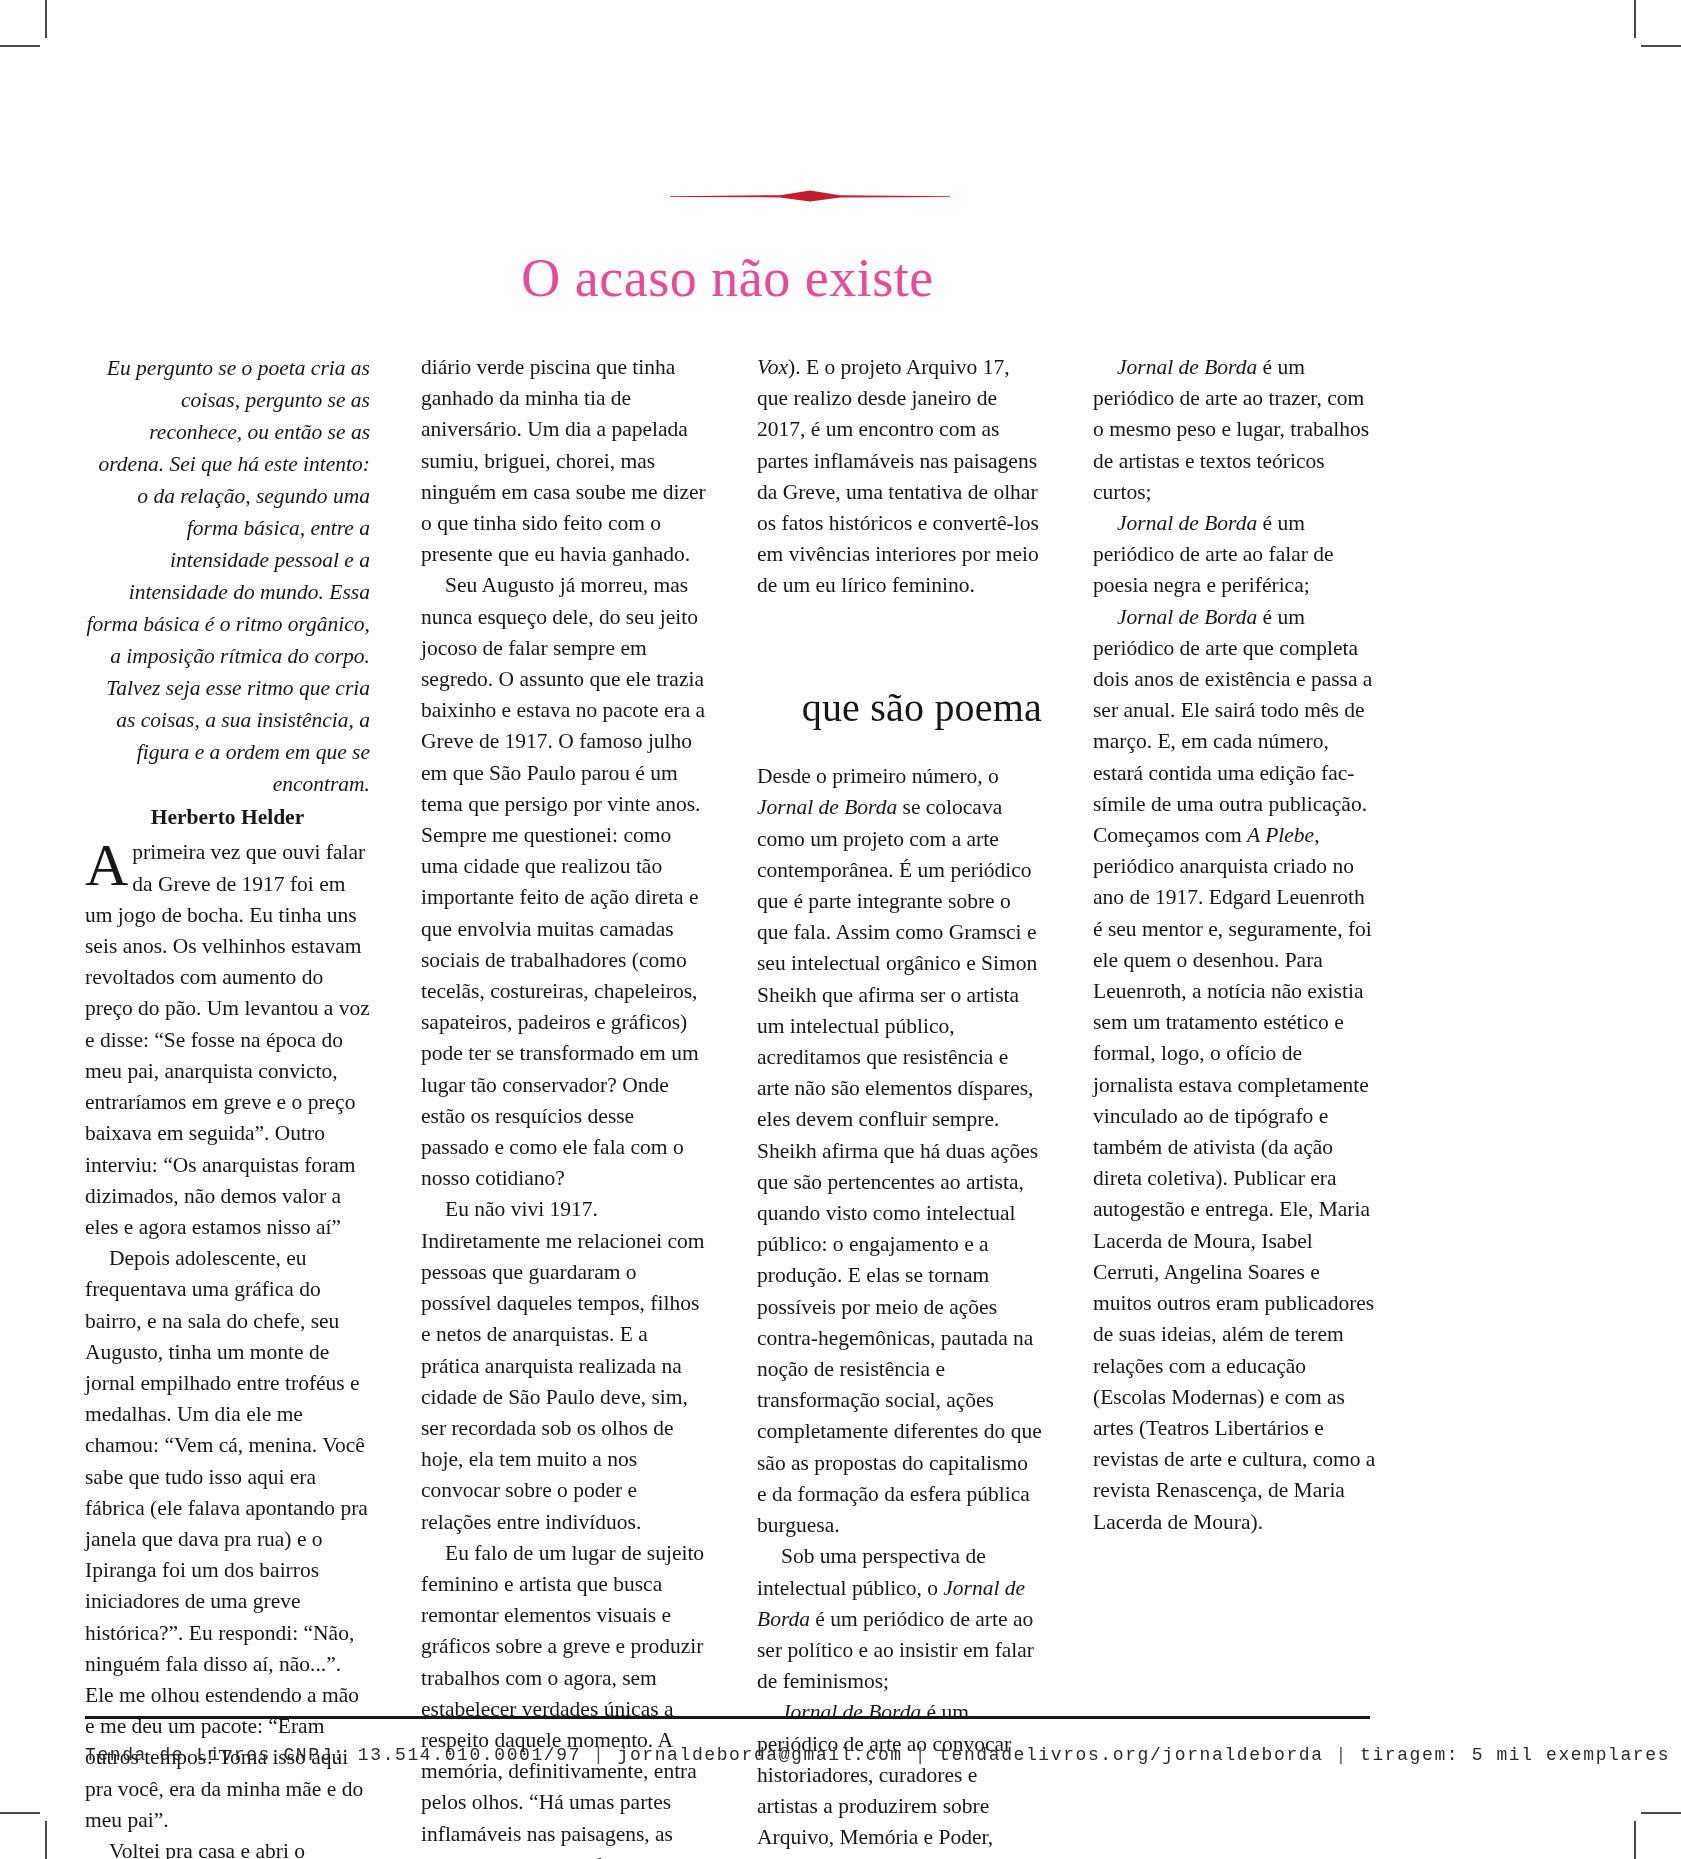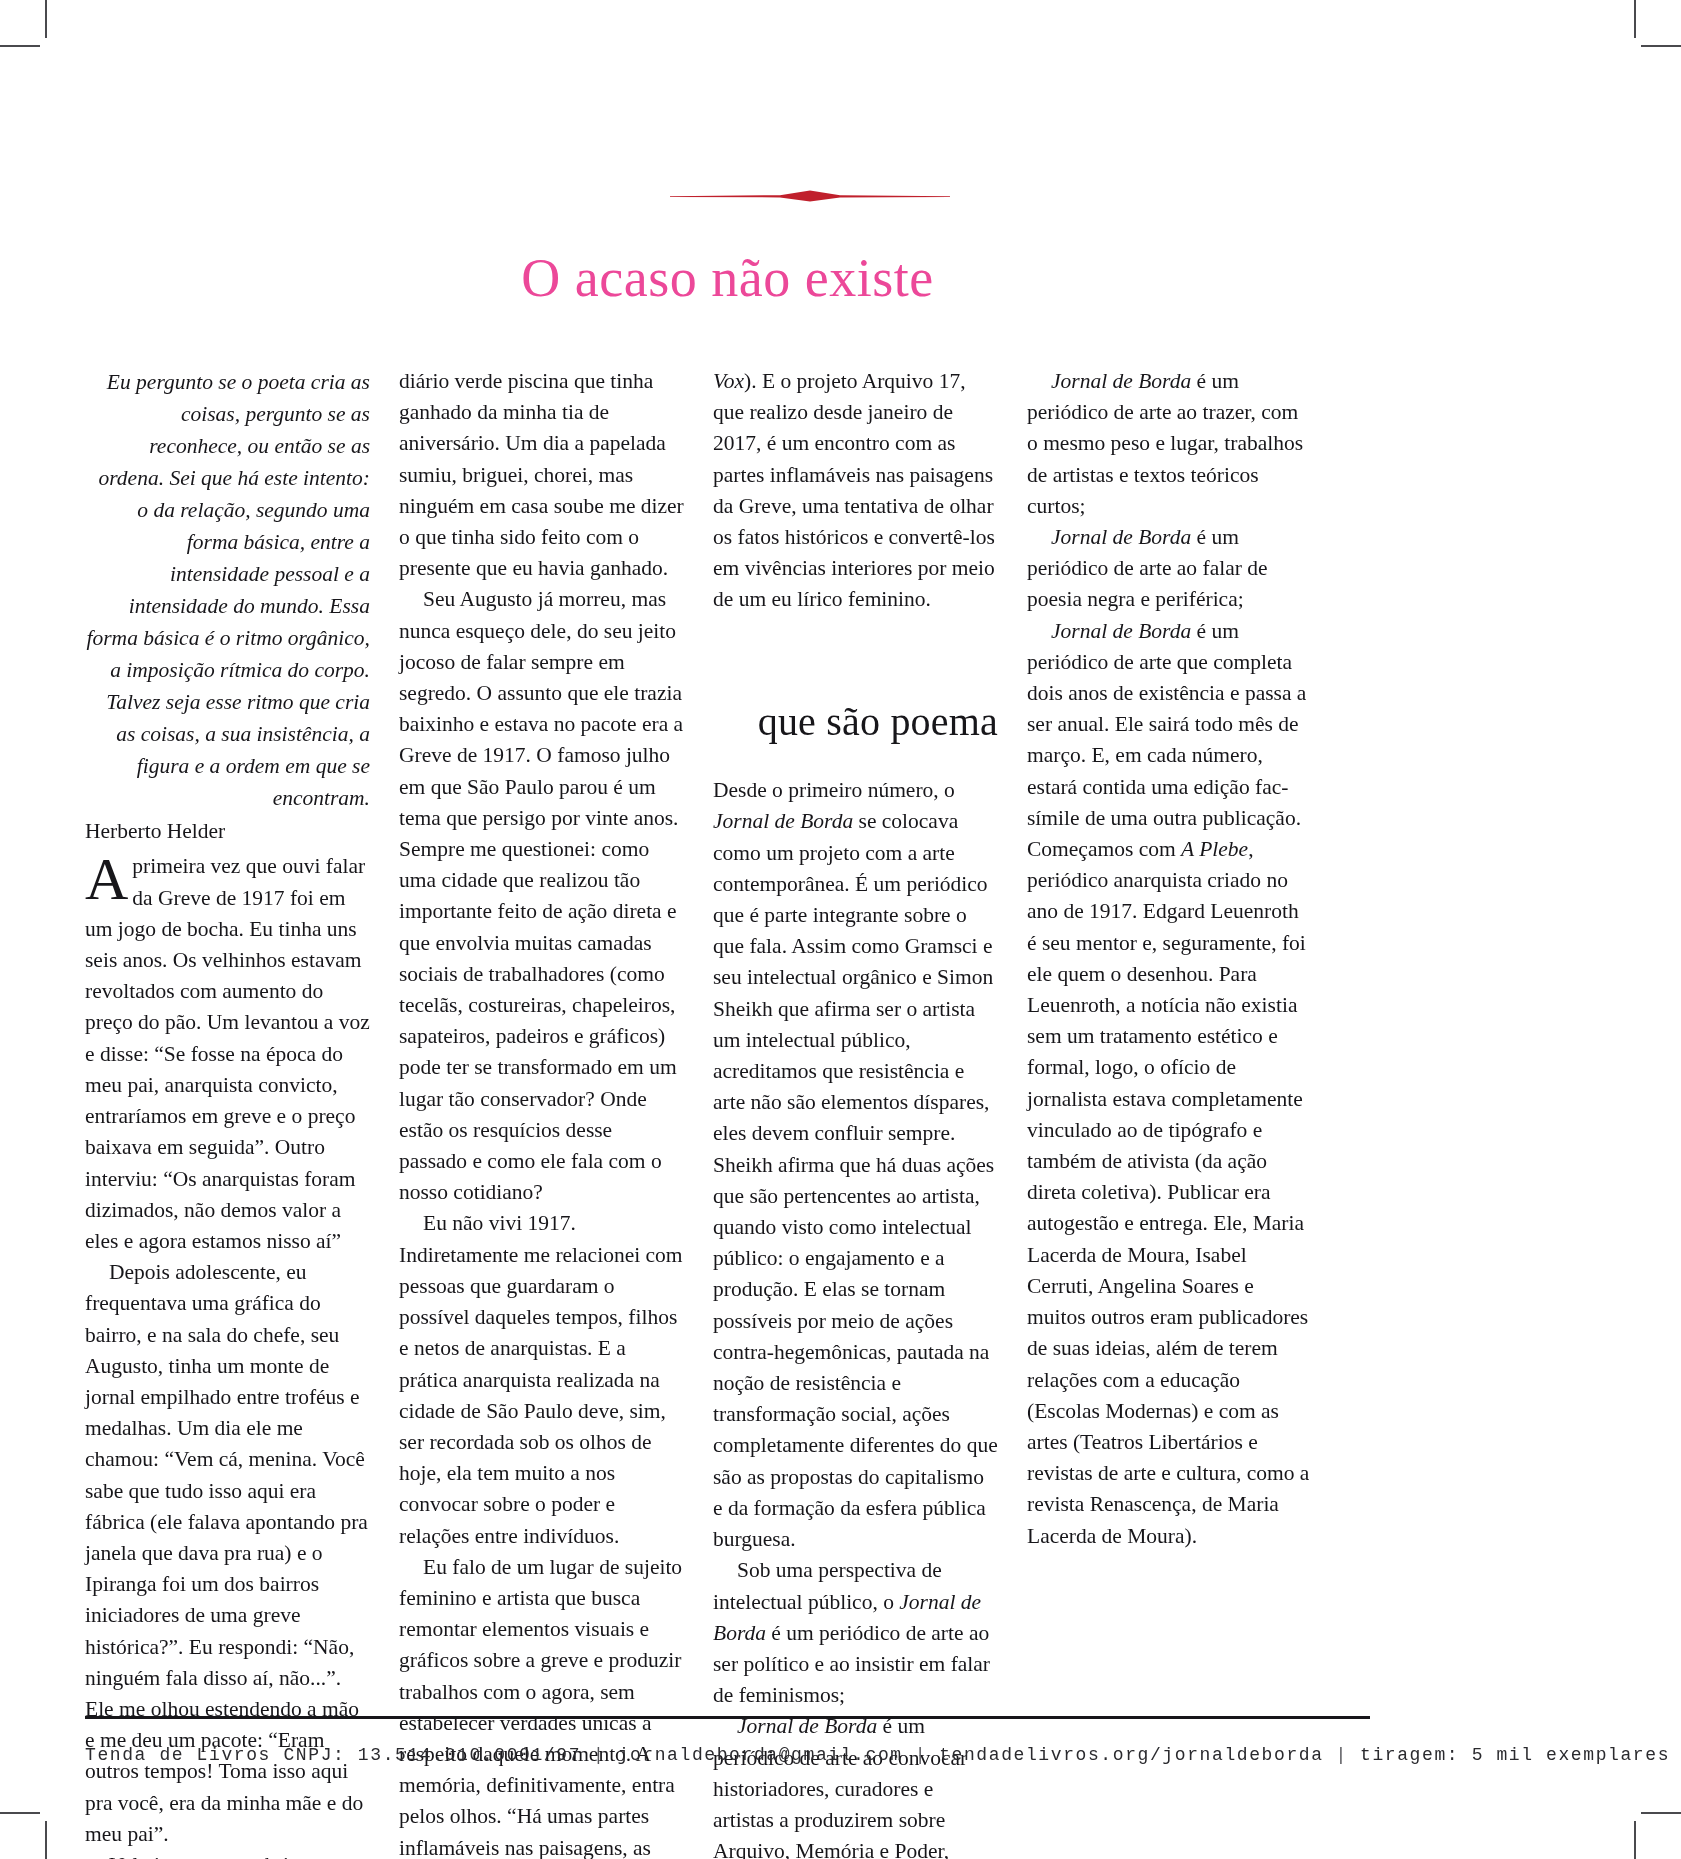--- a/index.html
+++ b/index.html
@@ -64,26 +64,26 @@
     font-weight: 400;
     letter-spacing: 0.5px;
     color: #ec4899;
     line-height: 1.1;
   }
 
   
   .columns {
     position: absolute;
     left: 0;
-    top: 366px;
+    top: 352px;
     width: 1285px;
     height: 1290px;
     display: grid;
     grid-template-columns: 285px 285px 285px 285px;
-    column-gap: 29px;
+    column-gap: 51px;
   }
   .col {
     position: relative;
     font-size: 21.5px;
     line-height: 1.452;
     text-align: left;
     hyphens: none;
   }
   .col p {
     margin: 0;
@@ -97,23 +97,23 @@
     font-style: italic;
     font-size: 21.5px;
     line-height: 1.49;
     margin: 0 0 4px 0;
   }
   .epigraph p {
     margin: 0;
     text-indent: 0;
   }
   .epigraph-source {
-    text-align: left;
+    text-align: center;
     font-style: normal;
-    font-weight: normal;
+    font-weight: bold;
     font-size: 21.5px;
     line-height: 1.49;
     margin-top: 1px;
   }
   .after-epigraph { margin-top: 52px; }
 
   
   .dropcap-para {
     text-indent: 0 !important;
   }

